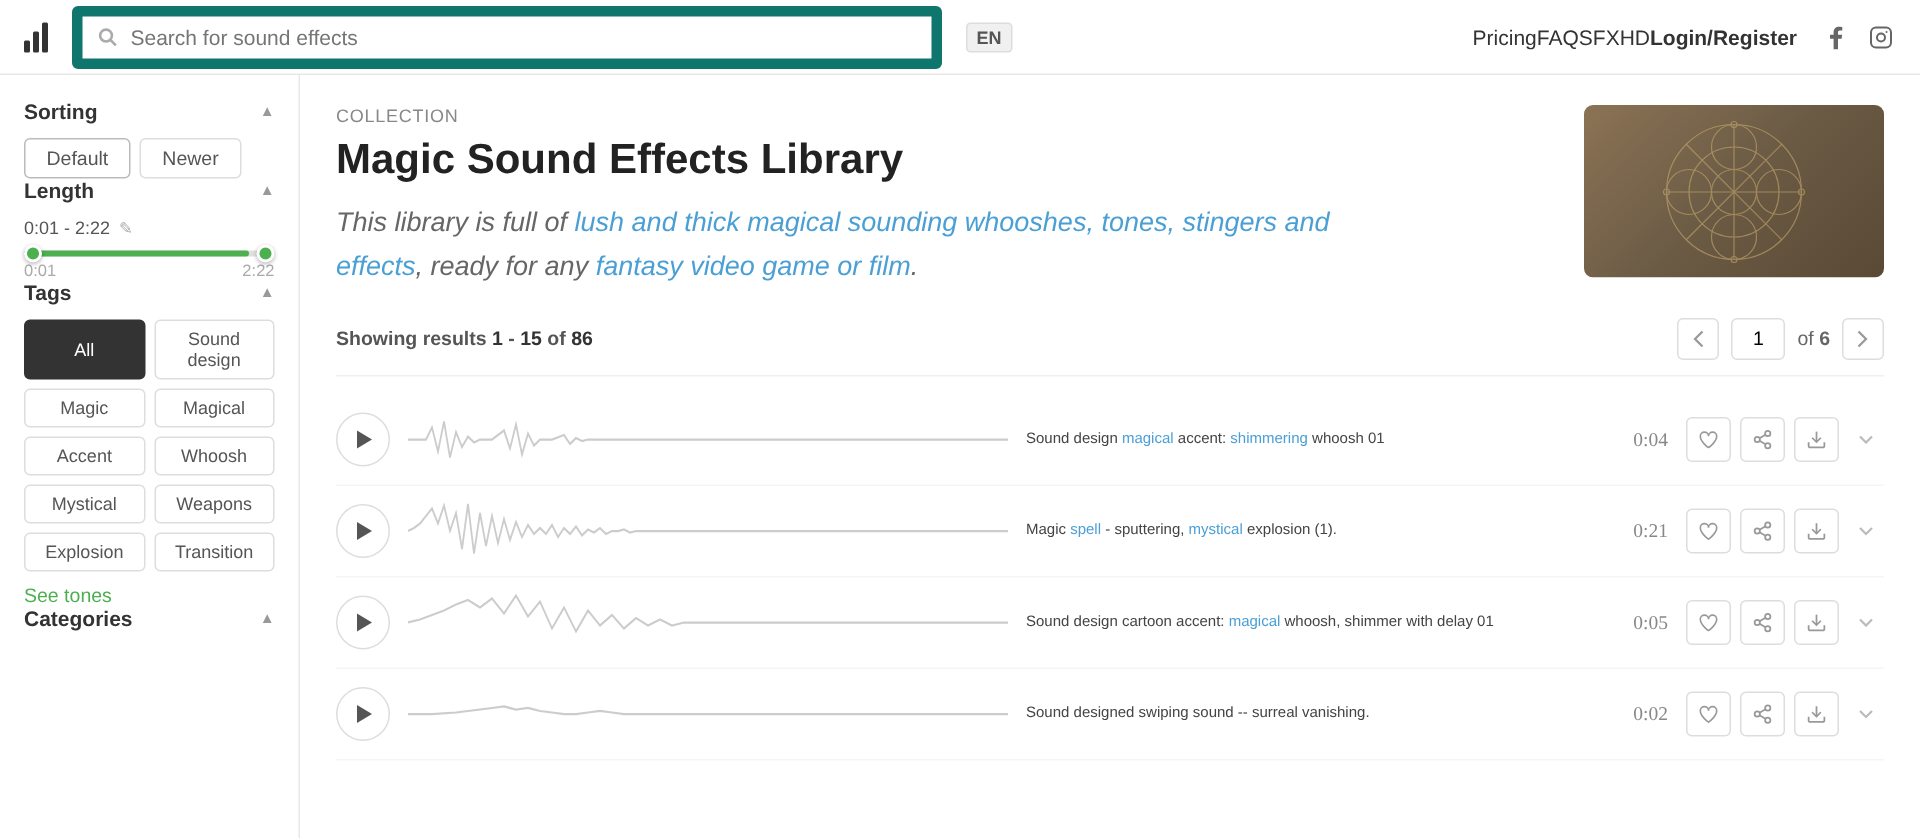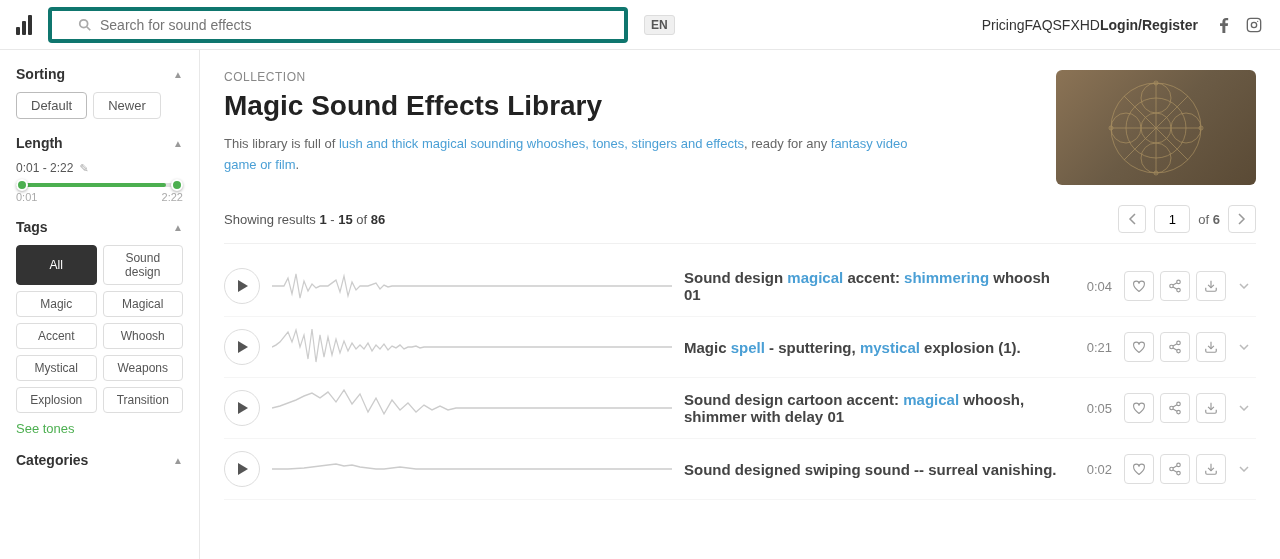--- a/index.html
+++ b/index.html
@@ -9,32 +9,32 @@
     .app { display: flex; flex-direction: column; height: 559px; overflow: hidden; }
     .header { display: flex; align-items: center; height: 50px; border-bottom: 1px solid #e8e8e8; padding: 0 16px; gap: 16px; flex-shrink: 0; }
     .main { display: flex; flex: 1; overflow: hidden; }
     .sidebar { width: 200px; border-right: 1px solid #e8e8e8; padding: 16px; overflow-y: auto; flex-shrink: 0; }
     .content { flex: 1; overflow-y: auto; padding: 20px 24px; }
 
     
     .logo { display: flex; align-items: center; gap: 4px; }
     .logo-bars { display: flex; align-items: flex-end; gap: 2px; height: 20px; }
     .logo-bar { background: #333; width: 4px; border-radius: 1px; }
-    .search-box { display: flex; align-items: center; flex: 1; max-width: 580px; border: 4px solid #0f766e; border-radius: 4px; padding: 6px 26px; gap: 8px; }
+    .search-box { display: flex; align-items: center; flex: 1; max-width: 580px; border: 7px solid #0f766e; border-radius: 4px; padding: 6px 10px; gap: 8px; }
     .search-box input { border: none; outline: none; flex: 1; font-size: 14px; color: #666; background: transparent; }
     .lang-badge { background: #f0f0f0; border: 1px solid #ddd; border-radius: 3px; padding: 2px 6px; font-size: 12px; font-weight: 600; color: #555; }
     .sound-effects-btn { display: flex; align-items: center; gap: 6px; border: 1px solid #ddd; border-radius: 4px; padding: 6px 12px; cursor: pointer; font-size: 14px; }
     .nav-links { display: flex; align-items: center; margin-left: auto; }
     .nav-link { font-size: 14px; color: #333; text-decoration: none; cursor: pointer; }
     .nav-link.login { font-weight: 600; }
     .social-icons { display: flex; gap: 10px; }
     .social-icon { width: 20px; height: 20px; display: flex; align-items: center; justify-content: center; color: #666; font-size: 14px; }
 
     
-    .sidebar-section { margin-bottom: 16px; }
+    .sidebar-section { }
     .sidebar-section-header { display: flex; justify-content: space-between; align-items: center; margin-bottom: 10px; cursor: pointer; }
     .sidebar-section-title { font-size: 14px; font-weight: 600; color: #333; }
     .chevron { font-size: 10px; color: #999; }
 
     .sort-buttons { display: flex; gap: 6px; }
     .sort-btn { padding: 5px 14px; border: 1px solid #ddd; border-radius: 4px; background: #fff; font-size: 13px; cursor: pointer; color: #555; }
     .sort-btn.active { background: #fff; border-color: #bbb; }
 
     .length-range { display: flex; align-items: center; gap: 6px; margin-bottom: 8px; font-size: 12px; color: #555; }
     .edit-icon { font-size: 11px; color: #aaa; cursor: pointer; }
@@ -49,46 +49,46 @@
     .tags-grid { display: grid; grid-template-columns: 1fr 1fr; gap: 6px; }
     .tag-btn { padding: 5px 8px; border: 1px solid #ddd; border-radius: 4px; background: #fff; font-size: 12px; cursor: pointer; color: #555; text-align: center; }
     .tag-btn.active { background: #333; color: #fff; border-color: #333; }
     .see-more { color: #4CAF50; font-size: 13px; cursor: pointer; margin-top: 8px; display: block; }
 
     
     .collection-label { font-size: 12px; color: #888; text-transform: uppercase; letter-spacing: 0.5px; margin-bottom: 6px; }
     .collection-title { font-size: 28px; font-weight: 700; color: #222; margin-bottom: 12px; }
     .collection-header { display: flex; gap: 24px; margin-bottom: 20px; }
     .collection-info { flex: 1; }
-    .collection-desc { font-size: 13px; color: #666; line-height: 1.6; max-width: 700px; }
+    .collection-desc { font-size: 18px; color: #666; line-height: 1.6; max-width: 700px; font-style: italic; }
     .collection-desc a { color: #4a9fd5; text-decoration: none; }
     .collection-image { width: 200px; height: 115px; border-radius: 6px; overflow: hidden; background: #8B7355; flex-shrink: 0; }
     .collection-image-inner { width: 100%; height: 100%; background: linear-gradient(135deg, #8B7355 0%, #6B5B45 50%, #5a4a35 100%); display: flex; align-items: center; justify-content: center; }
 
     
     .geo-pattern { opacity: 0.6; }
 
     
     .results-bar { display: flex; align-items: center; justify-content: space-between; margin-bottom: 12px; padding-bottom: 10px; border-bottom: 1px solid #f0f0f0; }
-    .results-text { font-size: 13px; color: #555; }
+    .results-text { font-size: 13px; color: #555; font-weight: bold; }
     .results-text strong { color: #333; }
     .pagination { display: flex; align-items: center; gap: 8px; }
     .page-btn { width: 28px; height: 28px; border: 1px solid #ddd; border-radius: 4px; background: #fff; display: flex; align-items: center; justify-content: center; cursor: pointer; font-size: 12px; color: #666; }
     .page-input { width: 36px; height: 28px; border: 1px solid #ddd; border-radius: 4px; text-align: center; font-size: 13px; }
     .page-of { font-size: 13px; color: #666; }
 
     
     .sound-row { display: flex; align-items: center; padding: 10px 0; border-bottom: 1px solid #f5f5f5; gap: 12px; }
     .play-btn { width: 36px; height: 36px; border-radius: 50%; background: #fff; border: 1px solid #ddd; display: flex; align-items: center; justify-content: center; cursor: pointer; flex-shrink: 0; }
     .play-icon { width: 0; height: 0; border-style: solid; border-width: 6px 0 6px 10px; border-color: transparent transparent transparent #555; margin-left: 2px; }
     .waveform { flex: 1; height: 40px; display: flex; align-items: center; }
     .waveform svg { width: 100%; height: 100%; }
-    .sound-name { flex: 0 0 380px; font-size: 15px; color: #444; font-weight: bold; }
+    .sound-name { flex: 0 0 380px; font-size: 10px; color: #444; }
     .sound-name .highlight { color: #4a9fd5; }
-    .sound-duration { font-size: 13px; color: #888; flex-shrink: 0; width: 36px; text-align: right; }
+    .sound-duration { font-size: 13px; color: #888; flex-shrink: 0; width: 36px; text-align: right; font-family: Liberation Serif, serif; }
     .sound-actions { display: flex; gap: 6px; align-items: center; flex-shrink: 0; }
     .action-btn { width: 30px; height: 30px; border: 1px solid #ddd; border-radius: 4px; background: #fff; display: flex; align-items: center; justify-content: center; cursor: pointer; color: #666; font-size: 13px; }
     .expand-btn { width: 24px; height: 24px; display: flex; align-items: center; justify-content: center; cursor: pointer; color: #aaa; }
 
     
     .wf { fill: none; stroke: #ccc; stroke-width: 1.5; }
 
     
     .search-icon-svg { width: 14px; height: 14px; color: #aaa; }
   </style>

